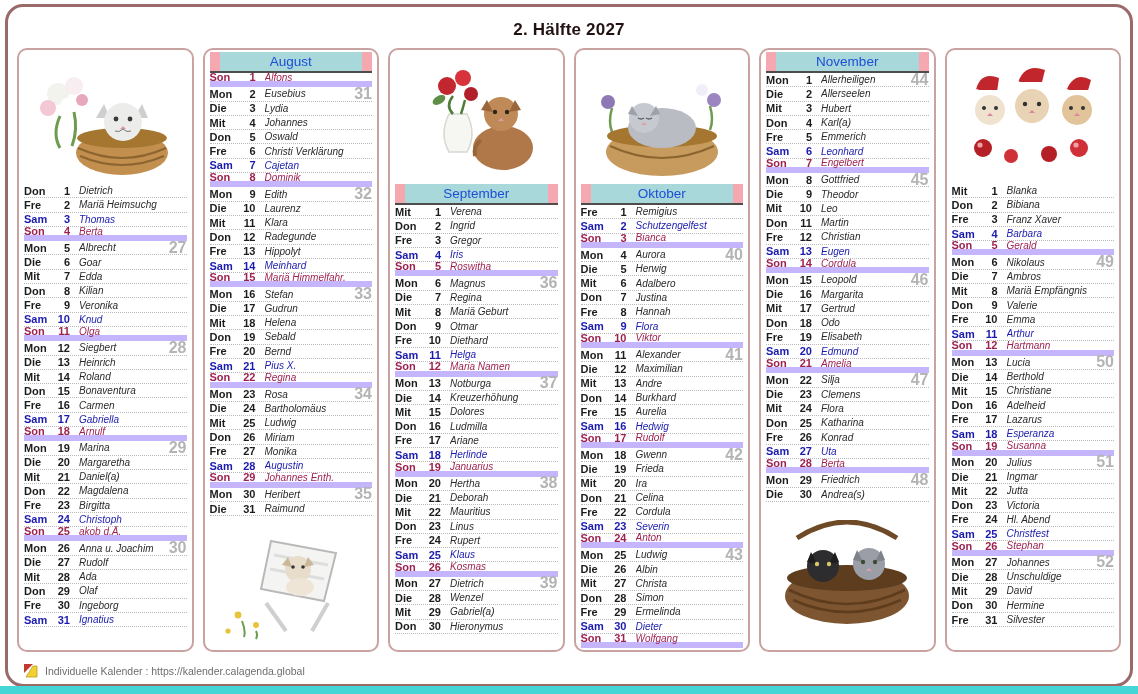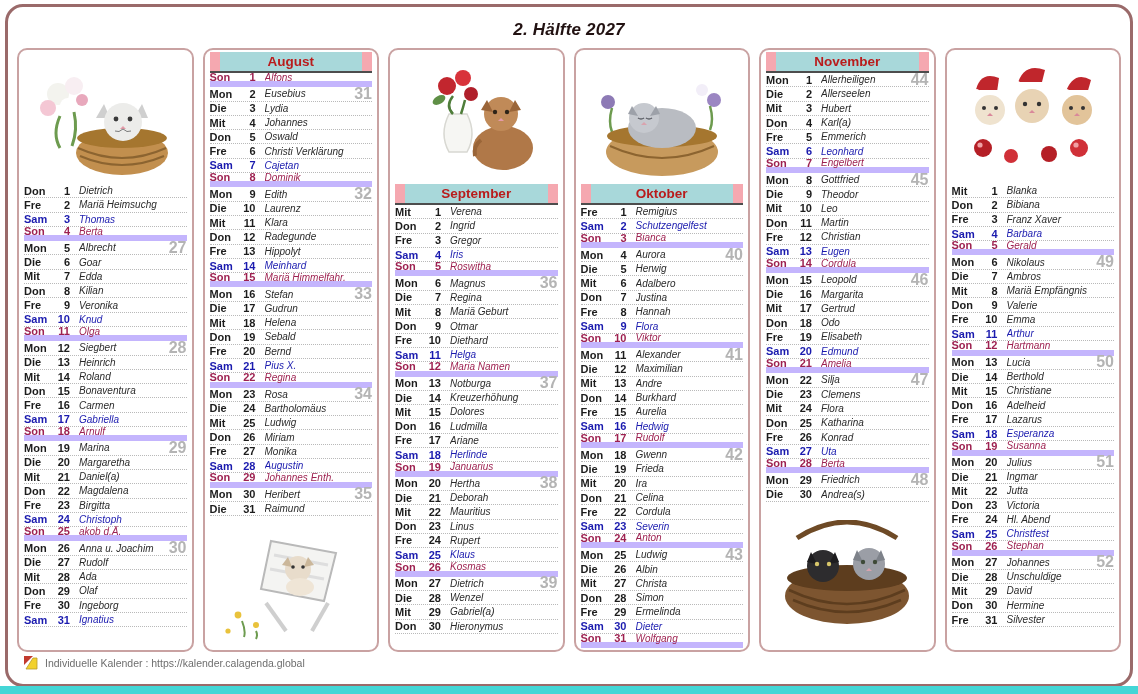--- a/index.html
+++ b/index.html
@@ -6,55 +6,55 @@
   body{
     width:1138px;height:694px;position:relative;overflow:hidden;
     background:#fff;font-family:"Liberation Sans",sans-serif;
   }
   .frame{
     position:absolute;left:5px;top:4px;right:5px;bottom:7px;
     border:3px solid #9a6a6a;border-radius:18px;background:#fff;
   }
   .title{
     position:absolute;top:20px;left:0;width:100%;text-align:center;
-    font-size:17px;font-weight:bold;color:#221212;letter-spacing:.2px;font-style:italic;
+    font-size:17px;font-weight:bold;color:#221212;letter-spacing:.2px;
   }
   .cols{
     position:absolute;top:48px;left:17px;right:17px;height:604px;
     display:flex;gap:9px;
   }
   .col{
     flex:1;min-width:0;border:2px solid #c9a2a2;border-radius:10px;background:#fff;
     display:flex;flex-direction:column;padding:2px 5px;overflow:hidden;
   }
   .img-slot{height:132px;display:flex;align-items:center;justify-content:center;flex:none}
   .col.bottom-img .img-slot{flex:1;height:auto}
   .mh{height:19px;display:flex;flex:none;border-bottom:2px solid #4d4d4d}
   .mh .cap{width:10px;background:#f5a8b0;flex:none}
   .mh .bar{
-    flex:1;background:#a8d8da;text-align:center;font-weight:bold;
-    font-size:13.5px;line-height:19px;color:#b91c1c;
+    flex:1;background:#a8d8da;text-align:center;font-weight:normal;
+    font-size:13.5px;line-height:19px;color:#1d4ed8;
   }
   .rows{flex:none}
   .row{
     height:14.3px;display:flex;align-items:center;box-sizing:border-box;
     border-bottom:1px dotted #b9b9b9;font-size:11px;color:#1c1c1c;
   }
   .row.sun{border-bottom:6px solid #c4b5fd}
   .row .dw{width:29px;font-weight:bold;flex:none}
   .row .dn{width:17px;font-weight:bold;text-align:right;flex:none}
   .row .nm{
     flex:1;min-width:0;margin-left:9px;font-style:italic;font-size:10px;color:#2a2a2a;
     white-space:nowrap;overflow:hidden;
   }
   .row.sat .dw,.row.sat .dn,.row.sat .nm{color:#1a1aae}
   .row.sun .dw,.row.sun .dn,.row.sun .nm{color:#9d2150}
   .row .wk{font-weight:bold;color:#b4b4b4;font-size:16px;margin-left:3px;flex:none}
   .footer{
-    position:absolute;bottom:24px;left:24px;display:flex;align-items:center;gap:7px;
+    position:absolute;bottom:16px;left:24px;display:flex;align-items:center;gap:7px;
     font-size:10.5px;color:#6e6e6e;
   }
   .bottom-bar{position:absolute;left:0;right:0;bottom:0;height:8px;background:#44d6d6}
 </style>
 </head>
 <body>
 
 <div class="frame"></div>
 <div class="title">2. Hälfte 2027</div>
 

